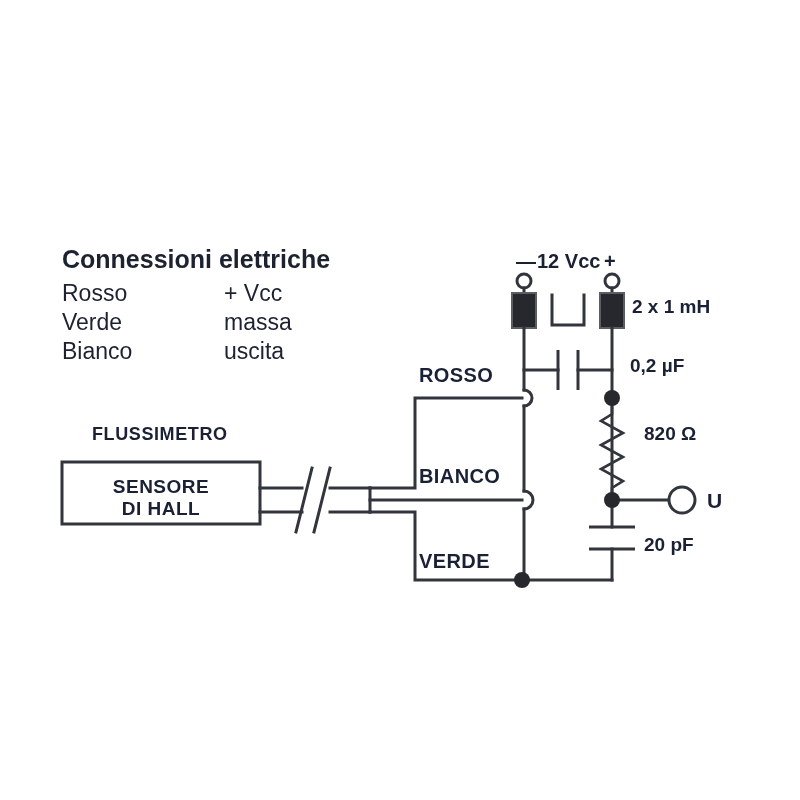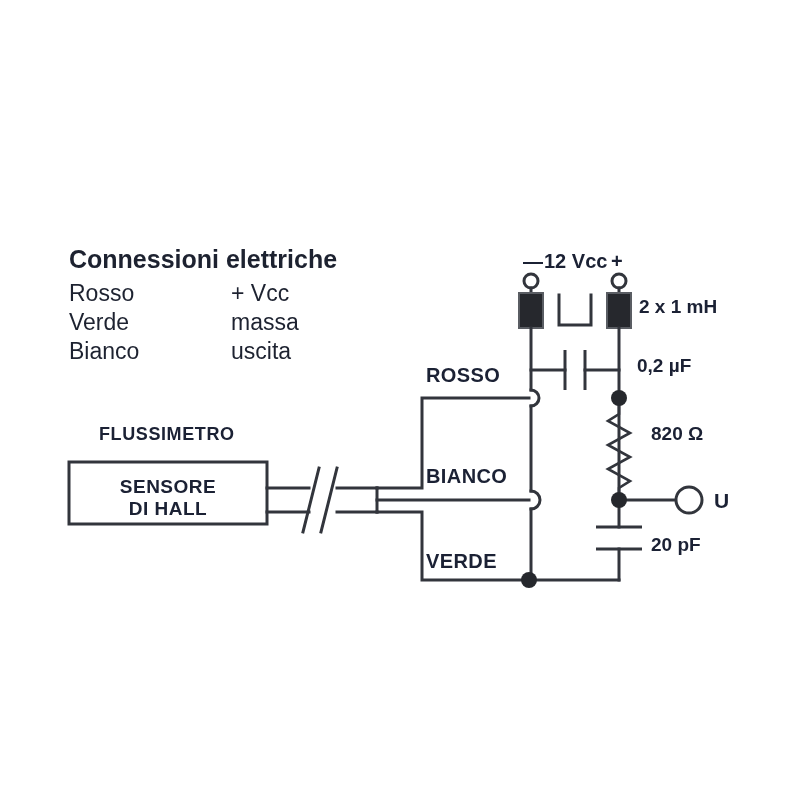--- a/index.html
+++ b/index.html
@@ -9,21 +9,21 @@
   }
   body {
     width: 800px;
     height: 800px;
     font-family: "Liberation Sans", sans-serif;
     overflow: hidden;
     position: relative;
   }
   #diagram-root {
     position: absolute;
-    left: 7px;
+    left: 0;
     top: 0;
     width: 784px;
     height: 800px;
     border-radius: 26px;
   }
   svg { display: block; }
 
   
   .wire {
     fill: none;

